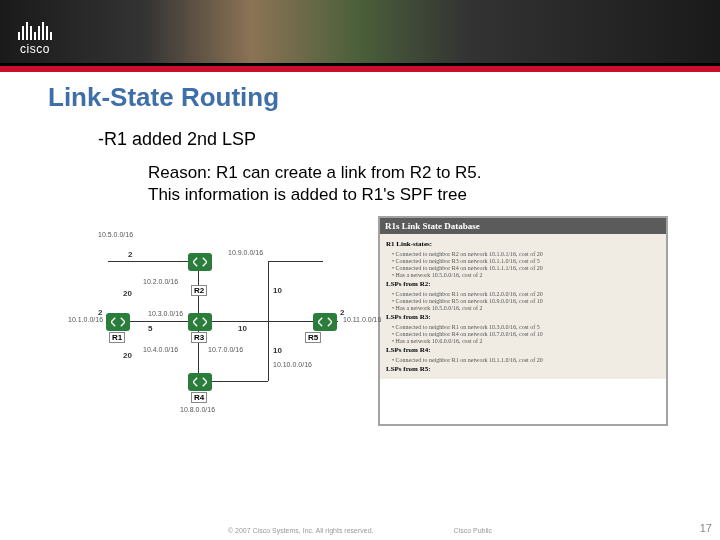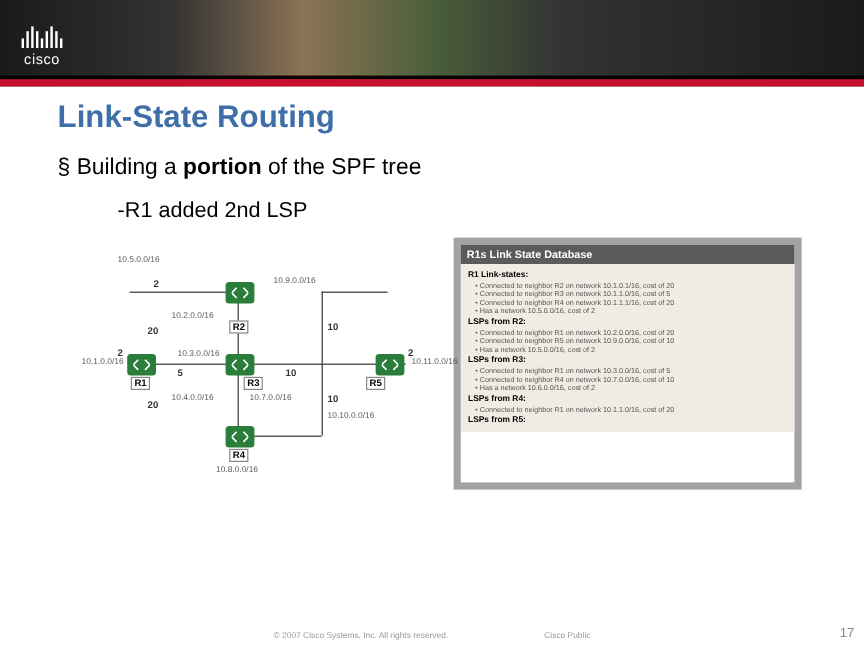--- a/index.html
+++ b/index.html
@@ -19,21 +19,21 @@
   .bullet2 { font-size: 18px; margin-left: 50px; margin-bottom: 12px; }
   .reason { font-size: 17px; margin-left: 100px; line-height: 1.3; margin-bottom: 10px; }
   .diagram-area { display: flex; gap: 10px; margin-top: 6px; padding-left: 20px; }
   .topo { width: 300px; height: 210px; position: relative; font-size: 8px; }
   .node { position: absolute; width: 24px; height: 18px; background: #2a7d3a; border-radius: 3px; display: flex; align-items: center; justify-content: center; }
   .node svg { width: 14px; height: 10px; }
   .node-label { position: absolute; font-size: 8px; font-weight: bold; background: #fff; padding: 0 2px; border: 1px solid #888; }
   .link-label { position: absolute; font-size: 8px; color: #333; }
   .net-label { position: absolute; font-size: 7px; color: #555; }
   .line { position: absolute; background: #333; }
-  .db-panel { width: 290px; font-size: 7px; border: 6px solid #a3a3a3; }
+  .db-panel { width: 290px; font-size: 7px; border: 2px solid #a3a3a3; font-family: Liberation Serif, serif; }
   .db-header { background: #5b5b5b; color: #fff; font-size: 9px; font-weight: bold; padding: 3px 5px; }
   .db-body { background: #f0ece3; padding: 4px 6px; }
   .db-sub { font-weight: bold; font-size: 7px; margin: 2px 0; }
   .db-item { font-size: 6px; margin-left: 6px; padding: 0.5px 0; color: #555; }
   .db-item::before { content: "• "; }
   .footer { position: absolute; bottom: 6px; width: 100%; display: flex; justify-content: center; font-size: 7px; color: #999; }
   .footer-c { margin: 0 40px; }
   .page-num { position: absolute; bottom: 6px; right: 8px; font-size: 11px; color: #888; }
 </style>
 </head>
@@ -53,24 +53,25 @@
         <span style="height:8px"></span>
     </div>
     <div class="logo-text">cisco</div>
   </div>
   <div class="banner-stripe2"></div>
   <div class="banner-stripe"></div>
 </div>
 
 <div class="content">
   <div class="title">Link-State Routing</div>
-  <div class="bullet1">
-    <span>Building a </span><b>portion</b><span> of the SPF tree</span>
+  <div class="bullet2">-R1 added 2nd LSP</div>
+  <div class="reason">
+    <span>Reason:  R1 can create a link from R2 to R5.</span><br>
+    <span>This information is added to R1's SPF tree</span>
   </div>
-  <div class="bullet2">-R1 added 2nd LSP</div>
 
   <div class="diagram-area">
     <div class="topo">
       <div class="line" style="top:45px;left:40px;width:90px;height:1px"></div>
       <div class="line" style="top:45px;left:130px;width:1px;height:60px"></div>
       <div class="line" style="top:105px;left:40px;width:230px;height:1px"></div>
       <div class="line" style="top:105px;left:130px;width:1px;height:60px"></div>
       <div class="line" style="top:165px;left:130px;width:70px;height:1px"></div>
       <div class="line" style="top:105px;left:200px;width:1px;height:60px"></div>
       <div class="line" style="top:45px;left:200px;width:1px;height:60px"></div>
@@ -86,21 +87,21 @@
           <svg viewBox="0 0 10 6">
             <path d="M0 3 L3 0 M0 3 L3 6 M10 3 L7 0 M10 3 L7 6" stroke="#fff" stroke-width="1" fill="none"></path>
           </svg>
         </div>
       <div class="node-label" style="top:116px;left:41px">R1</div>
       <div class="node" style="top:97px;left:120px">
           <svg viewBox="0 0 10 6">
             <path d="M0 3 L3 0 M0 3 L3 6 M10 3 L7 0 M10 3 L7 6" stroke="#fff" stroke-width="1" fill="none"></path>
           </svg>
         </div>
-      <div class="node-label" style="top:116px;left:135px">R3</div>
+      <div class="node-label" style="top:116px;left:123px">R3</div>
       <div class="node" style="top:157px;left:120px">
           <svg viewBox="0 0 10 6">
             <path d="M0 3 L3 0 M0 3 L3 6 M10 3 L7 0 M10 3 L7 6" stroke="#fff" stroke-width="1" fill="none"></path>
           </svg>
         </div>
       <div class="node-label" style="top:176px;left:123px">R4</div>
       <div class="node" style="top:97px;left:245px">
           <svg viewBox="0 0 10 6">
             <path d="M0 3 L3 0 M0 3 L3 6 M10 3 L7 0 M10 3 L7 6" stroke="#fff" stroke-width="1" fill="none"></path>
           </svg>

